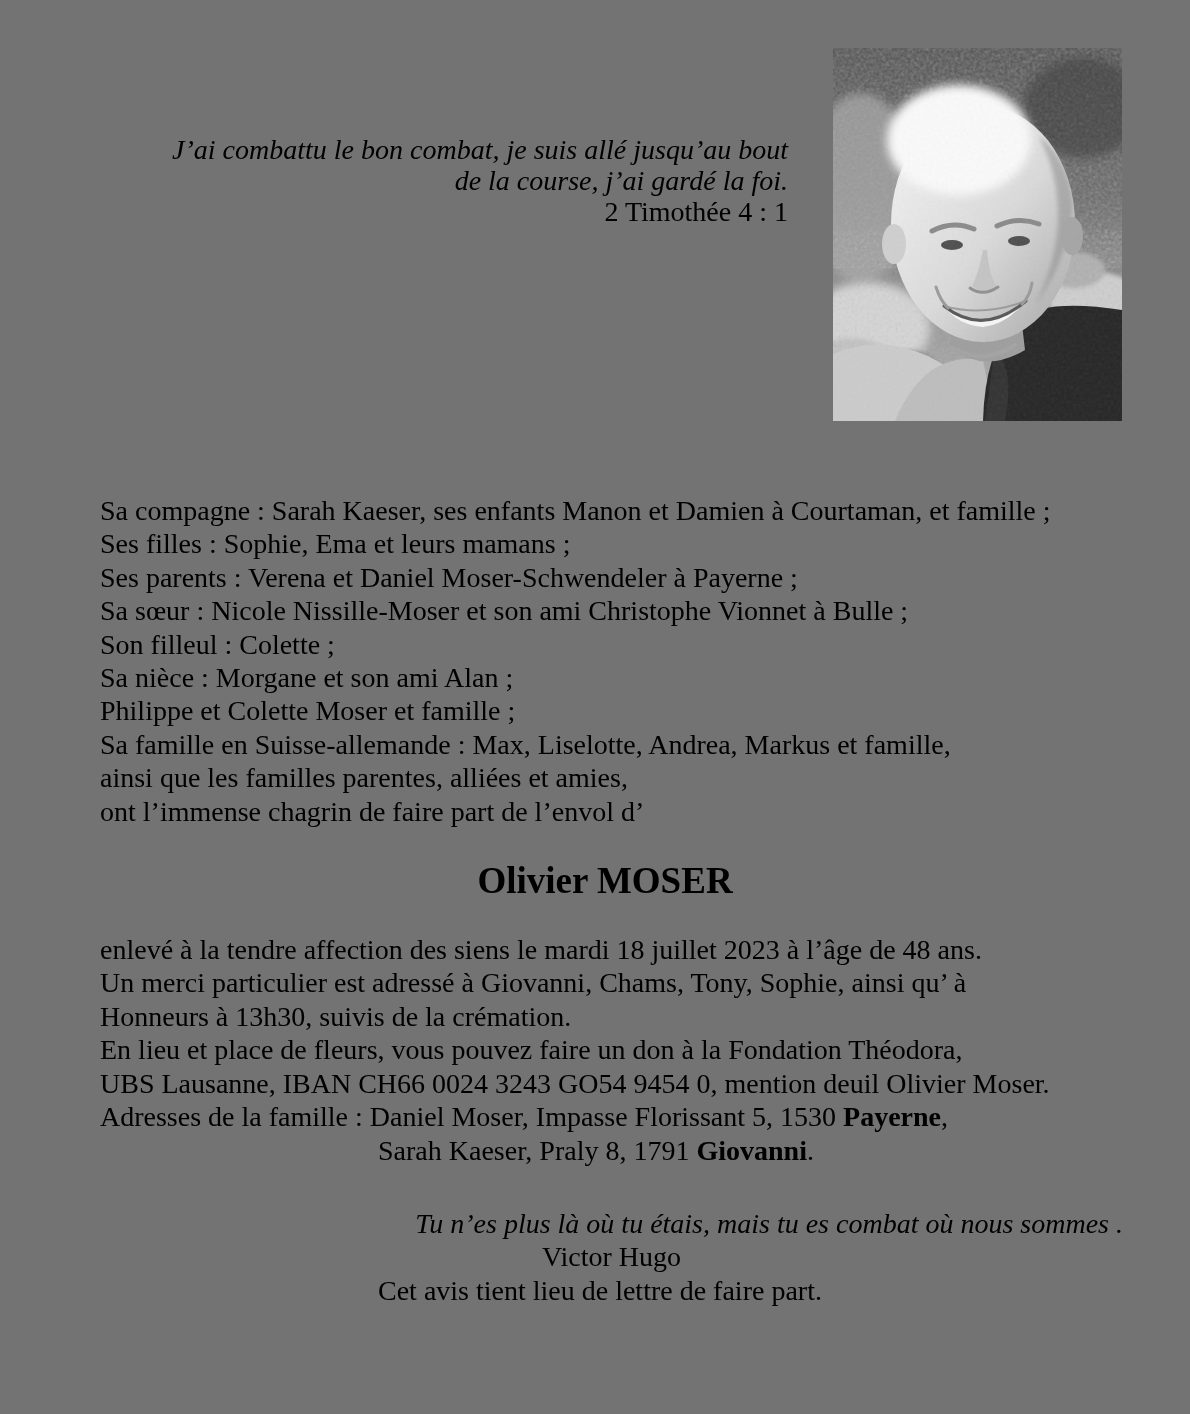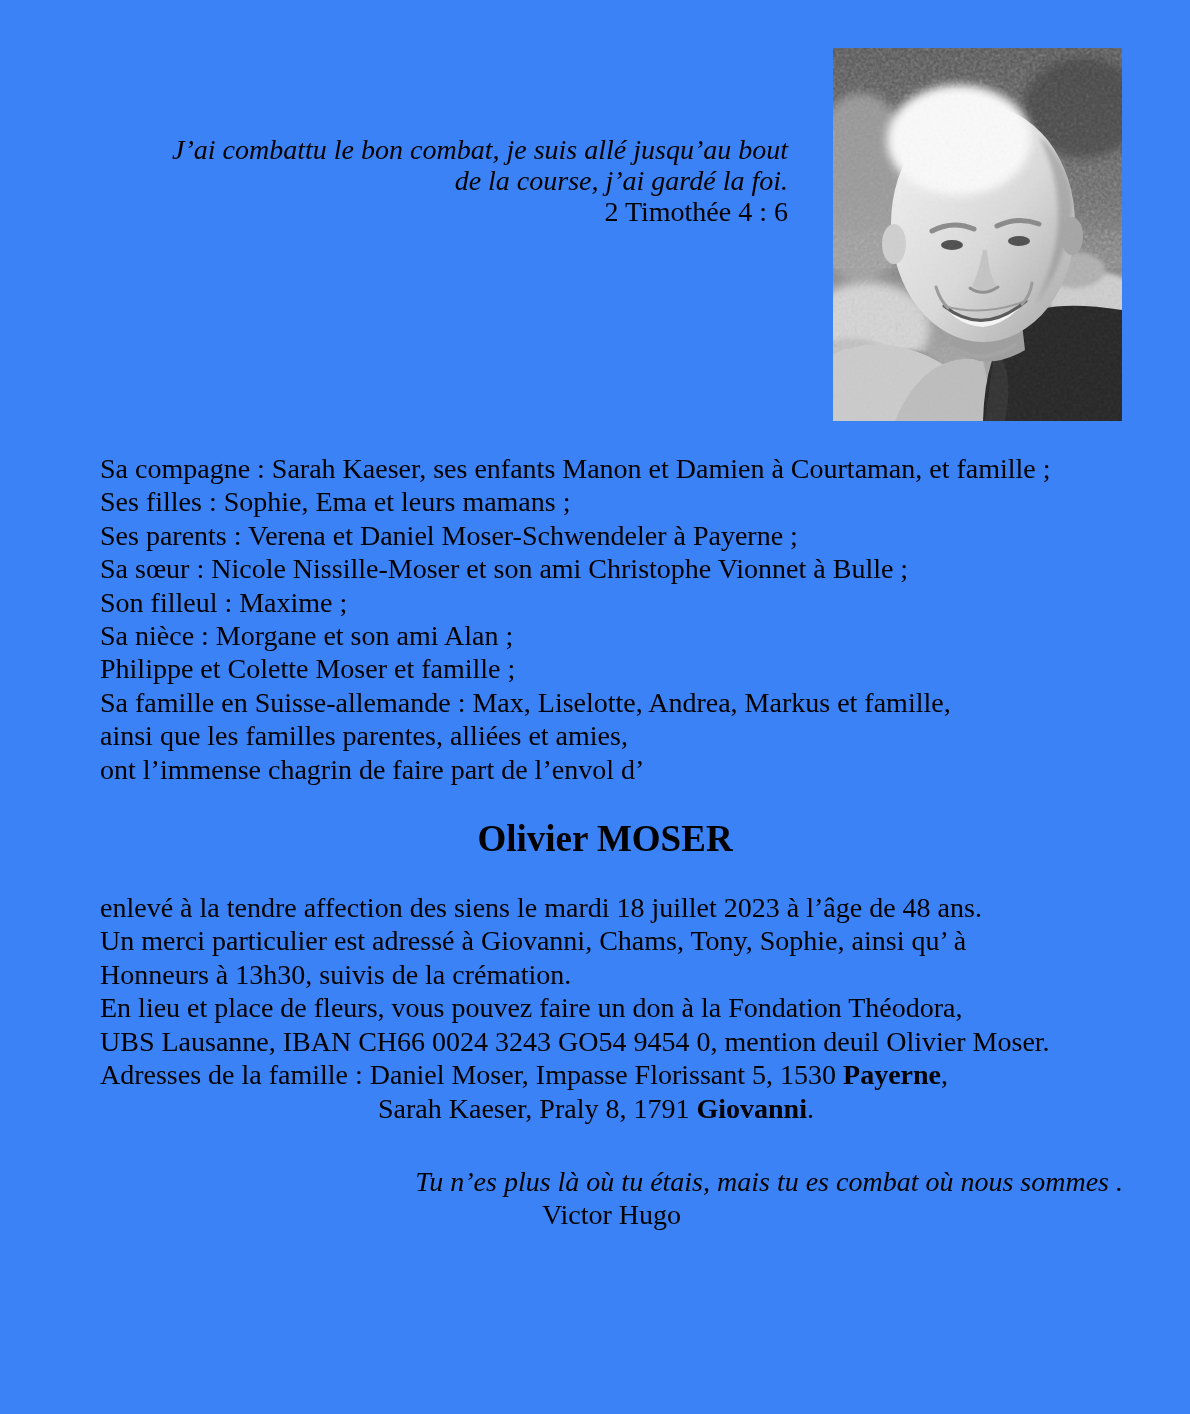--- a/index.html
+++ b/index.html
@@ -1,20 +1,20 @@
 <!DOCTYPE html>
 <html><head>
 <meta charset="utf-8">
 <style>
   html,body{margin:0;padding:0;background:#ffffff;}
   .page{
     position:relative;
     width:1190px;
     height:1414px;
-    background:#3b82f6;
+    background:#737373;
     color:#000000;
     font-family:"Liberation Serif", serif;
     overflow:hidden;
   }
   
   .scripture{
     position:absolute;
     top:134px;
     left:143px;
     width:645px;
@@ -30,21 +30,21 @@
     left:833px;
     top:48px;
     width:289px;
     height:373px;
     overflow:hidden;
   }
   
   .main-col{
     position:absolute;
     left:100px;
-    top:452px;
+    top:494px;
     width:1023px;
     font-size:28px;
     line-height:33.4px;
   }
   .line{white-space:nowrap;}
   .title{
     margin:33px 0 32px 0;
     width:1010px;
     text-align:center;
     font-size:37px;
@@ -65,21 +65,21 @@
   b{font-weight:bold;}
 </style>
 </head>
 <body>
 
 <div class="page">
 
   <div class="scripture">
     <div class="qline">J’ai combattu le bon combat, je suis allé jusqu’au bout</div>
     <div class="qline">de la course, j’ai gardé la foi.</div>
-    <div class="ref">2 Timothée 4 : 6</div>
+    <div class="ref">2 Timothée 4 : 1</div>
   </div>
 
   <div class="photo">
     <svg width="289" height="373" viewBox="0 0 289 373" role="img">
       <defs>
         <linearGradient id="bgGrad" x1="0" y1="0" x2="0" y2="1">
           <stop offset="0" stop-color="#4f4f4f"></stop>
           <stop offset="0.40" stop-color="#666666"></stop>
           <stop offset="0.68" stop-color="#949494"></stop>
           <stop offset="1" stop-color="#b3b3b3"></stop>
@@ -148,21 +148,21 @@
     </svg>
   </div>
 
   <div class="main-col">
 
     <div class="family">
       <div class="line">Sa compagne : Sarah Kaeser, ses enfants Manon et Damien à Courtaman, et famille ;</div>
       <div class="line">Ses filles : Sophie, Ema et leurs mamans ;</div>
       <div class="line">Ses parents : Verena et Daniel Moser-Schwendeler à Payerne ;</div>
       <div class="line">Sa sœur : Nicole Nissille-Moser et son ami Christophe Vionnet à Bulle ;</div>
-      <div class="line">Son filleul : Maxime ;</div>
+      <div class="line">Son filleul : Colette ;</div>
       <div class="line">Sa nièce : Morgane et son ami Alan ;</div>
       <div class="line">Philippe et Colette Moser et famille ;</div>
       <div class="line">Sa famille en Suisse-allemande : Max, Liselotte, Andrea, Markus et famille,</div>
       <div class="line">ainsi que les familles parentes, alliées et amies,</div>
       <div class="line">ont l’immense chagrin de faire part de l’envol d’</div>
     </div>
 
     <div class="title">Olivier MOSER</div>
 
     <div class="announcement">
@@ -171,16 +171,17 @@
       <div class="line">Honneurs à 13h30, suivis de la crémation.</div>
       <div class="line">En lieu et place de fleurs, vous pouvez faire un don à la Fondation Théodora,</div>
       <div class="line">UBS Lausanne, IBAN CH66 0024 3243 GO54 9454 0, mention deuil Olivier Moser.</div>
       <div class="line"><span>Adresses de la famille : Daniel Moser, Impasse Florissant 5, 1530 </span><b>Payerne</b><span>,</span></div>
       <div class="line indent"><span>Sarah Kaeser, Praly 8, 1791 </span><b>Giovanni</b><span>.</span></div>
     </div>
 
     <div class="closing">
       <div class="quote">Tu n’es plus là où tu étais, mais tu es combat où nous sommes .</div>
       <div class="author">Victor Hugo</div>
+      <div class="line indent">Cet avis tient lieu de lettre de faire part.</div>
     </div>
 
   </div>
 </div>
 
 </body></html>

